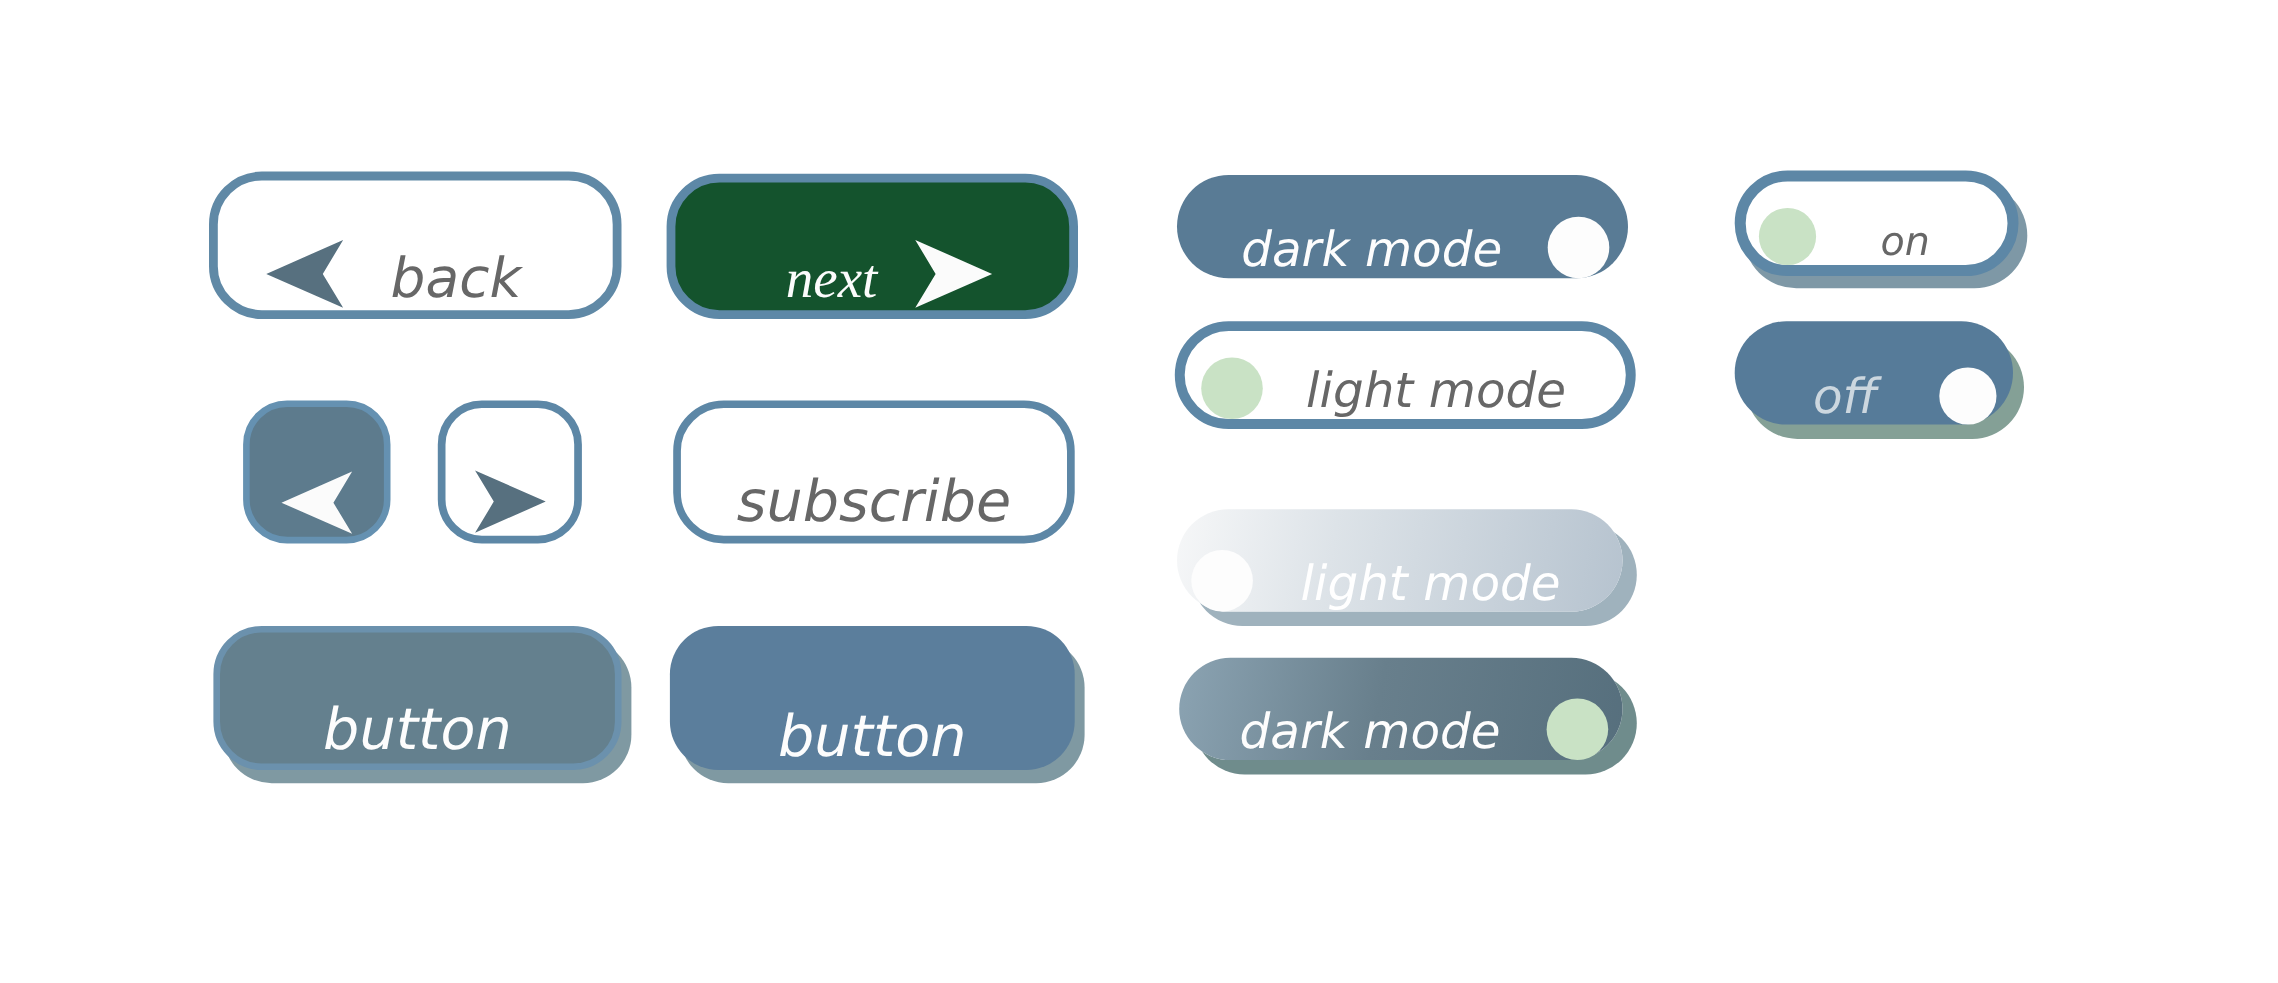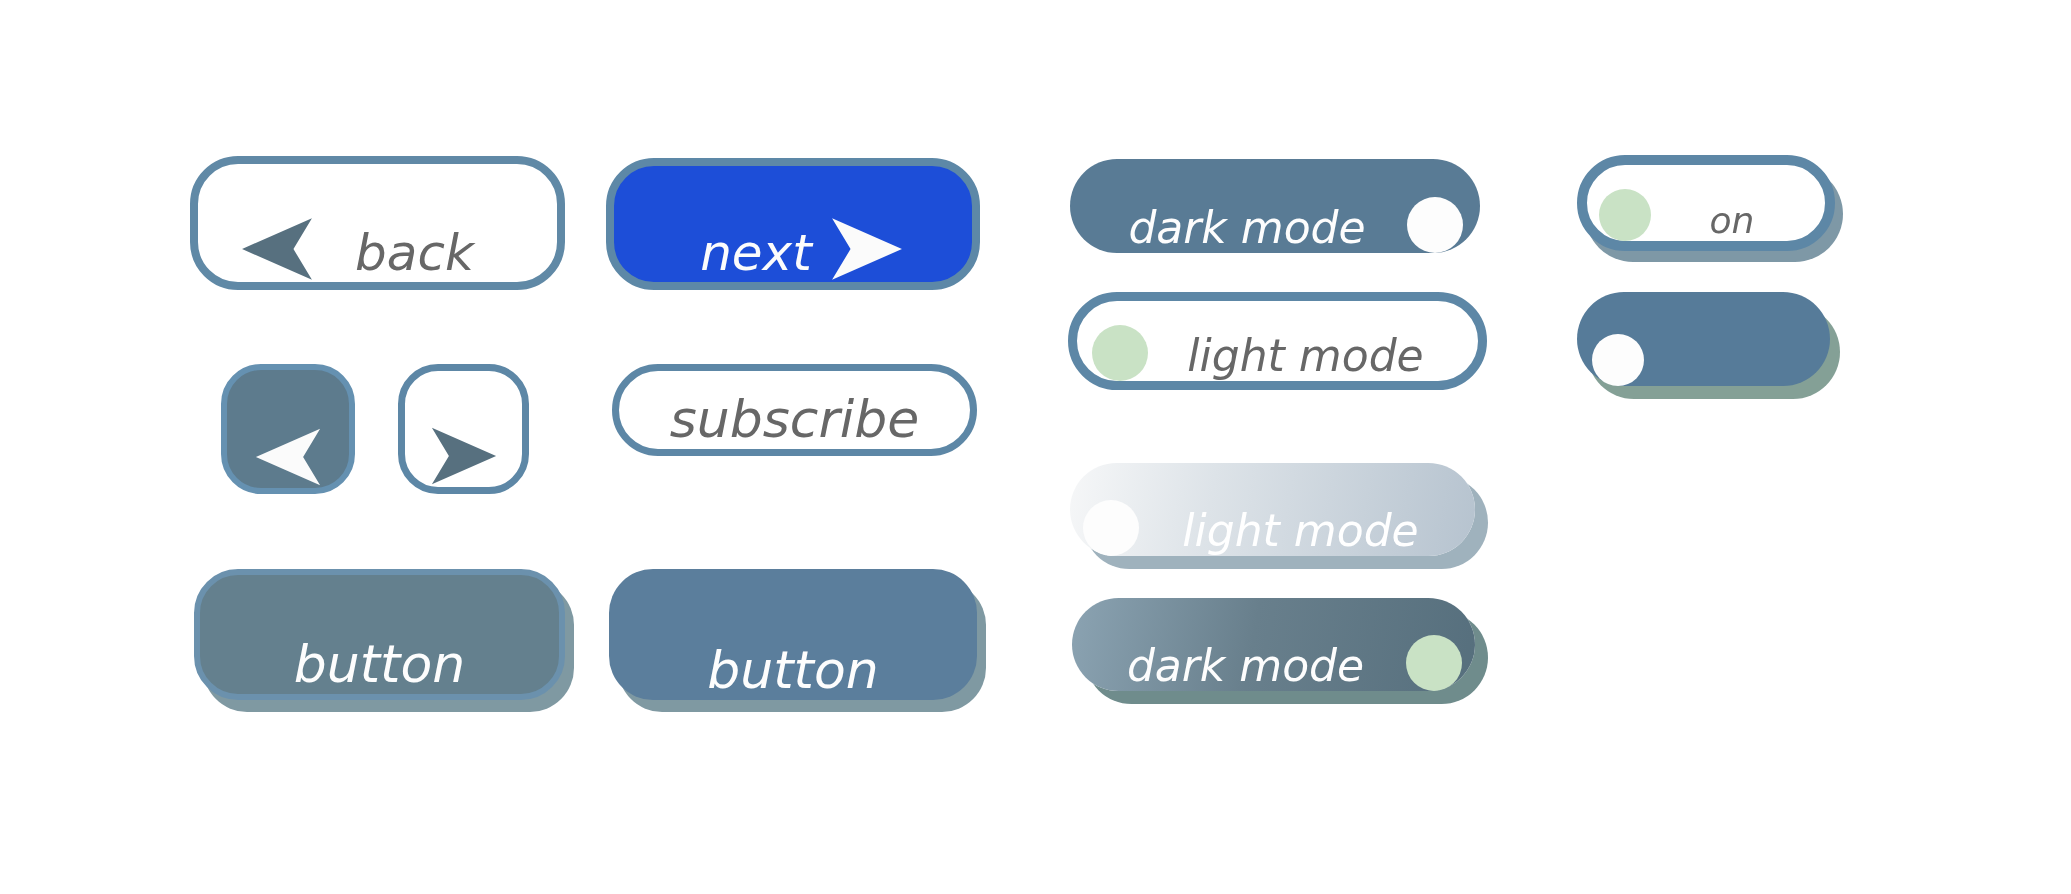--- a/index.html
+++ b/index.html
@@ -26,37 +26,37 @@
   .knob-sm{width:52px;height:52px;}
   .knob-white{background:#fdfdfd;}
   .knob-green{background:#c9e2c5;}
   .arrow-dark polygon{fill:#57707f;}
   .arrow-white polygon{fill:#fbfbfb;}
 
   
   #back{left:190px;top:156px;width:375px;height:134px;background:#ffffff;
         border:8px solid #6089a6;border-radius:48px;padding:0 42px;}
   #back .lbl{font-size:50px;color:#676767;}
-  #next{left:606px;top:158px;width:374px;height:132px;background:#1d4ed8;
-        border:8px solid #5d88a7;border-radius:48px;padding:0 68px;}
+  #next{left:606px;top:158px;width:374px;height:132px;background:#14532d;
+        border:8px solid #5d88a7;border-radius:48px;padding:0 68px;font-family:Liberation Serif, serif;}
   #next .lbl{font-size:50px;color:#fcfcfc;}
   #toggle-dark{left:1070px;top:159px;width:410px;height:94px;background:#597b95;
         border-radius:47px;padding:0 17px;}
   #toggle-dark .lbl{font-size:44px;color:#fdfdfd;}
   #switch-on{left:1577px;top:155px;width:258px;height:96px;background:#ffffff;
         border:10px solid #5d87a6;border-radius:48px;padding:0 12px;
         box-shadow:8px 11px 0 #7e98a6;}
   #switch-on .lbl{font-size:36px;color:#676767;}
 
   
   #prev-sq{left:221px;top:364px;width:134px;height:130px;background:#5d7b8d;
         border:6px solid #6591b1;border-radius:40px;justify-content:center;}
   #next-sq{left:398px;top:364px;width:131px;height:130px;background:#ffffff;
         border:7px solid #5d87a6;border-radius:40px;justify-content:center;}
-  #subscribe{left:612px;top:364px;width:365px;height:92px;background:#ffffff;
+  #subscribe{left:612px;top:364px;width:365px;height:130px;background:#ffffff;
         border:7px solid #5d87a6;border-radius:46px;justify-content:center;}
   #subscribe .lbl{font-size:52px;color:#676767;}
   #toggle-light{left:1068px;top:292px;width:419px;height:98px;background:#ffffff;
         border:9px solid #5d87a6;border-radius:49px;padding:0 15px;}
   #toggle-light .lbl{font-size:44px;color:#676767;}
   #switch-off{left:1577px;top:292px;width:253px;height:94px;background:#567b99;
         border-radius:47px;padding:0 15px;box-shadow:10px 13px 0 #84a096;}
   #switch-off .lbl{font-size:44px;color:#ccd7df;}
 
   
@@ -128,20 +128,21 @@
   <button class="ctl" id="subscribe">
     <span class="lbl">subscribe</span>
   </button>
 
   <button class="ctl" id="toggle-light">
     <span class="knob knob-lg knob-green"></span>
     <span class="lbl">light mode</span>
   </button>
 
   <button class="ctl" id="switch-off">
+    <span class="lbl">off</span>
     <span class="knob knob-sm knob-white"></span>
   </button>
 
   <button class="ctl" id="btn-outlined">
     <span class="lbl">button</span>
   </button>
 
   <button class="ctl" id="btn-solid">
     <span class="lbl">button</span>
   </button>

